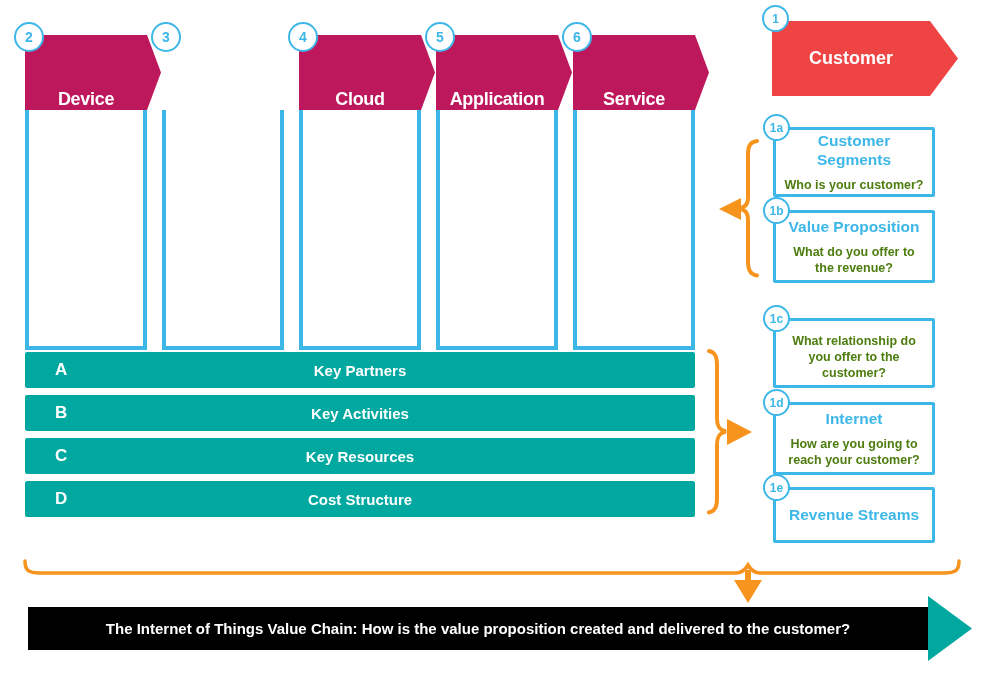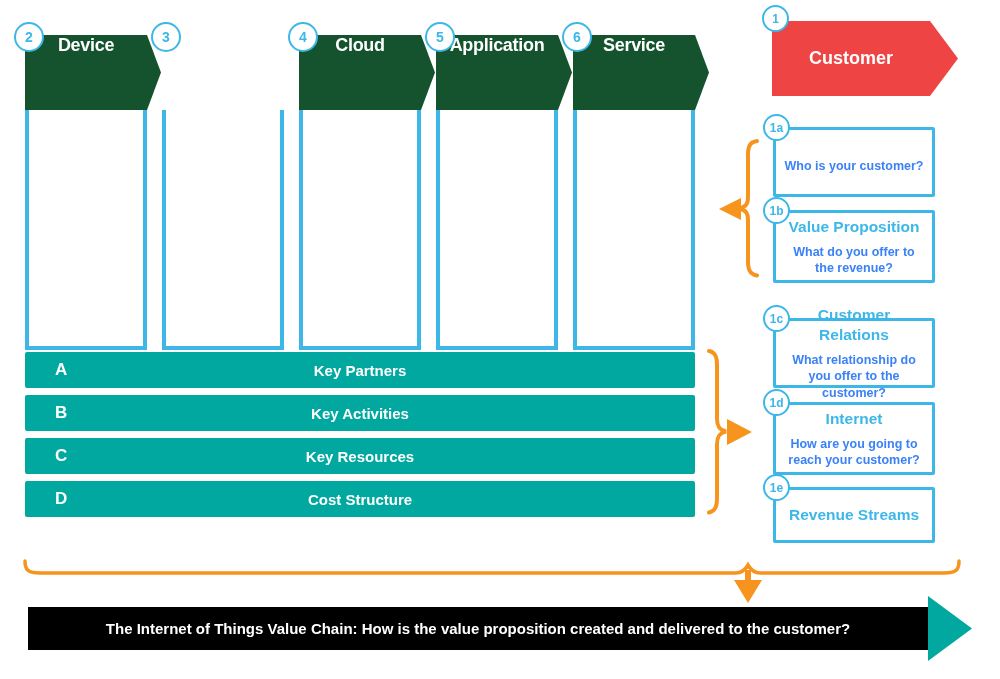--- a/index.html
+++ b/index.html
@@ -12,23 +12,23 @@
   .badge{
     position:absolute;background:#fff;border:2.5px solid #3db7e8;border-radius:50%;
     display:flex;align-items:center;justify-content:center;
     color:#3db7e8;font-weight:bold;z-index:6;box-sizing:border-box;
   }
   .badge.b30{width:30px;height:30px;font-size:14px;}
   .badge.b26{width:27px;height:27px;font-size:12px;}
   
   .column{position:absolute;top:35px;width:122px;height:315px;}
   .col-header{
-    position:absolute;top:0;left:0;width:136px;height:75px;background:#14532d;
+    position:absolute;top:0;left:0;width:136px;height:75px;background:#be185d;
     clip-path:polygon(0 0,122px 0,100% 50%,122px 100%,0 100%);
-    display:flex;align-items:flex-start;justify-content:center;
+    display:flex;align-items:flex-end;justify-content:center;
     padding-right:14px;box-sizing:border-box;z-index:2;
   }
   .col-header span{
     color:#fff;font-size:18px;font-weight:bold;letter-spacing:-0.3px;white-space:nowrap;
   }
   .col-box{
     position:absolute;top:75px;left:0;width:122px;height:240px;background:#fff;
     border:4px solid #3db7e8;border-top:none;box-sizing:border-box;
   }
   .col-badge{left:-11px;top:-13px;}
@@ -51,21 +51,21 @@
   }
   .bar .bar-label{color:#fff;font-size:15px;font-weight:bold;}
   
   .ibox{
     position:absolute;left:773px;width:162px;background:#fff;
     border:3.5px solid #3db7e8;border-radius:2px;box-sizing:border-box;
     display:flex;flex-direction:column;align-items:center;justify-content:center;
     text-align:center;padding:4px 8px;z-index:3;
   }
   .ibox .ititle{color:#3db7e8;font-size:15.5px;font-weight:bold;line-height:1.25;}
-  .ibox .isub{color:#3b82f6;font-size:12.5px;font-weight:bold;line-height:1.3;margin-top:8px;}
+  .ibox .isub{color:#4d7c0f;font-size:12.5px;font-weight:bold;line-height:1.3;margin-top:8px;}
   
   .overlay{position:absolute;left:0;top:0;width:1000px;height:679px;z-index:4;pointer-events:none;}
   
   .bottom-arrow-body{
     position:absolute;left:28px;top:607px;width:900px;height:43px;background:#000000;
     display:flex;align-items:center;justify-content:center;
   }
   .bottom-arrow-body span{color:#fff;font-size:15px;font-weight:bold;white-space:nowrap;}
   .bottom-arrow-head{
     position:absolute;left:928px;top:596px;width:44px;height:65px;background:#00a8a0;
@@ -131,32 +131,32 @@
     <span class="letter">C</span>
     <span class="bar-label">Key Resources</span>
   </div>
   <div class="bar" style="top:481px">
     <span class="letter">D</span>
     <span class="bar-label">Cost Structure</span>
   </div>
 
   <div class="badge b26" style="left:763px;top:114px">1a</div>
   <div class="ibox" style="top:127px;height:70px">
+    <div class="ititle">Customer Segments</div>
     <div class="isub">Who is your customer?</div>
   </div>
 
   <div class="badge b26" style="left:763px;top:197px">1b</div>
   <div class="ibox" style="top:210px;height:73px">
     <div class="ititle">Value Proposition</div>
     <div class="isub">What do you offer to the revenue?</div>
   </div>
 
   <div class="badge b26" style="left:763px;top:305px">1c</div>
   <div class="ibox" style="top:318px;height:70px">
-    <div class="ititle">Customer Relations</div>
     <div class="isub">What relationship do you offer to the customer?</div>
   </div>
 
   <div class="badge b26" style="left:763px;top:389px">1d</div>
   <div class="ibox" style="top:402px;height:73px">
     <div class="ititle">Internet</div>
     <div class="isub">How are you going to reach your customer?</div>
   </div>
 
   <div class="badge b26" style="left:763px;top:474px">1e</div>

